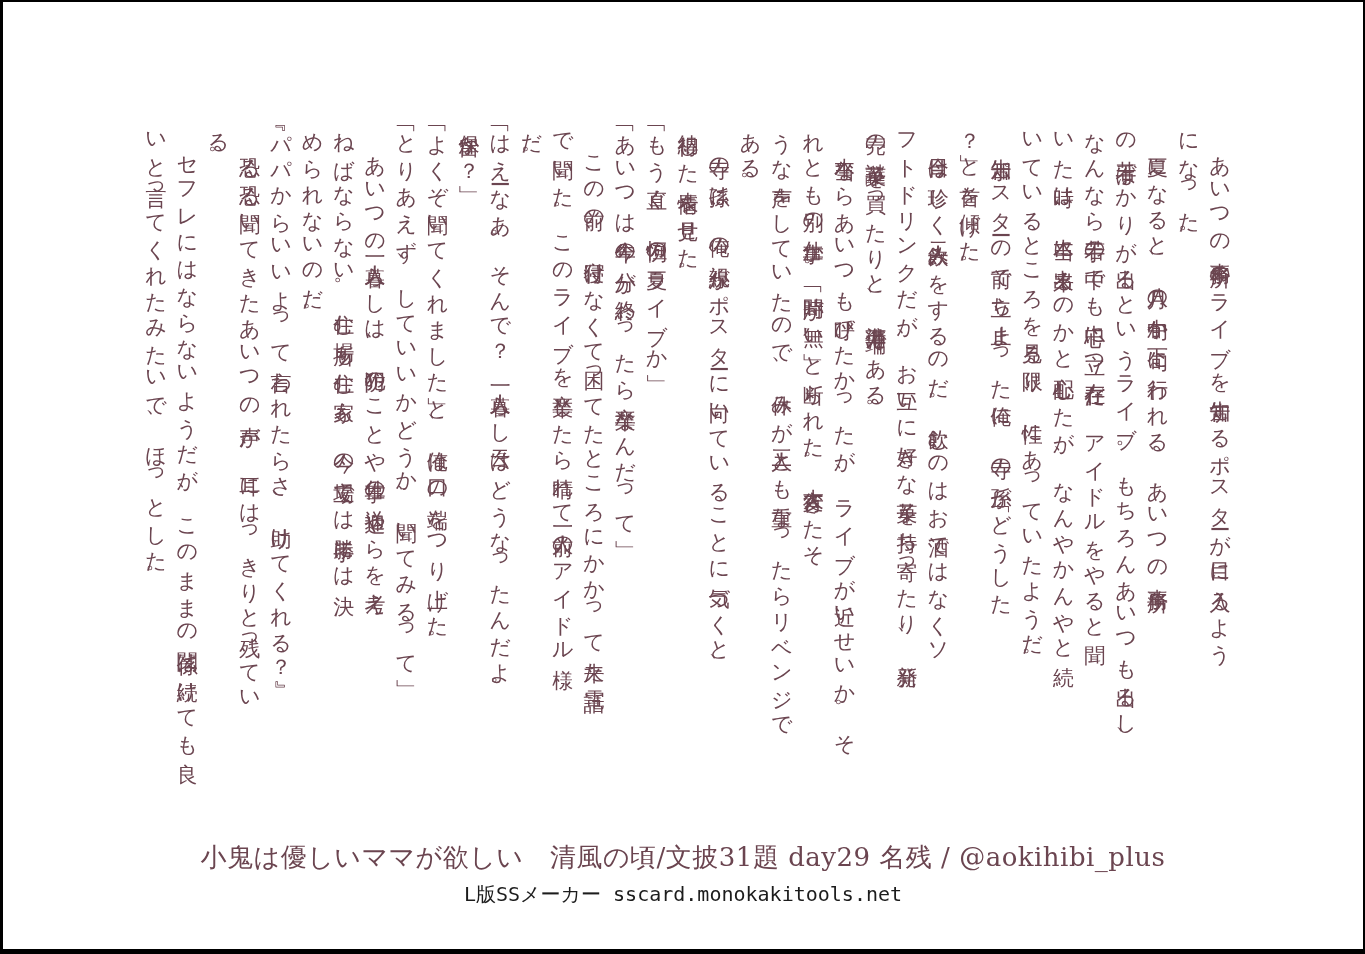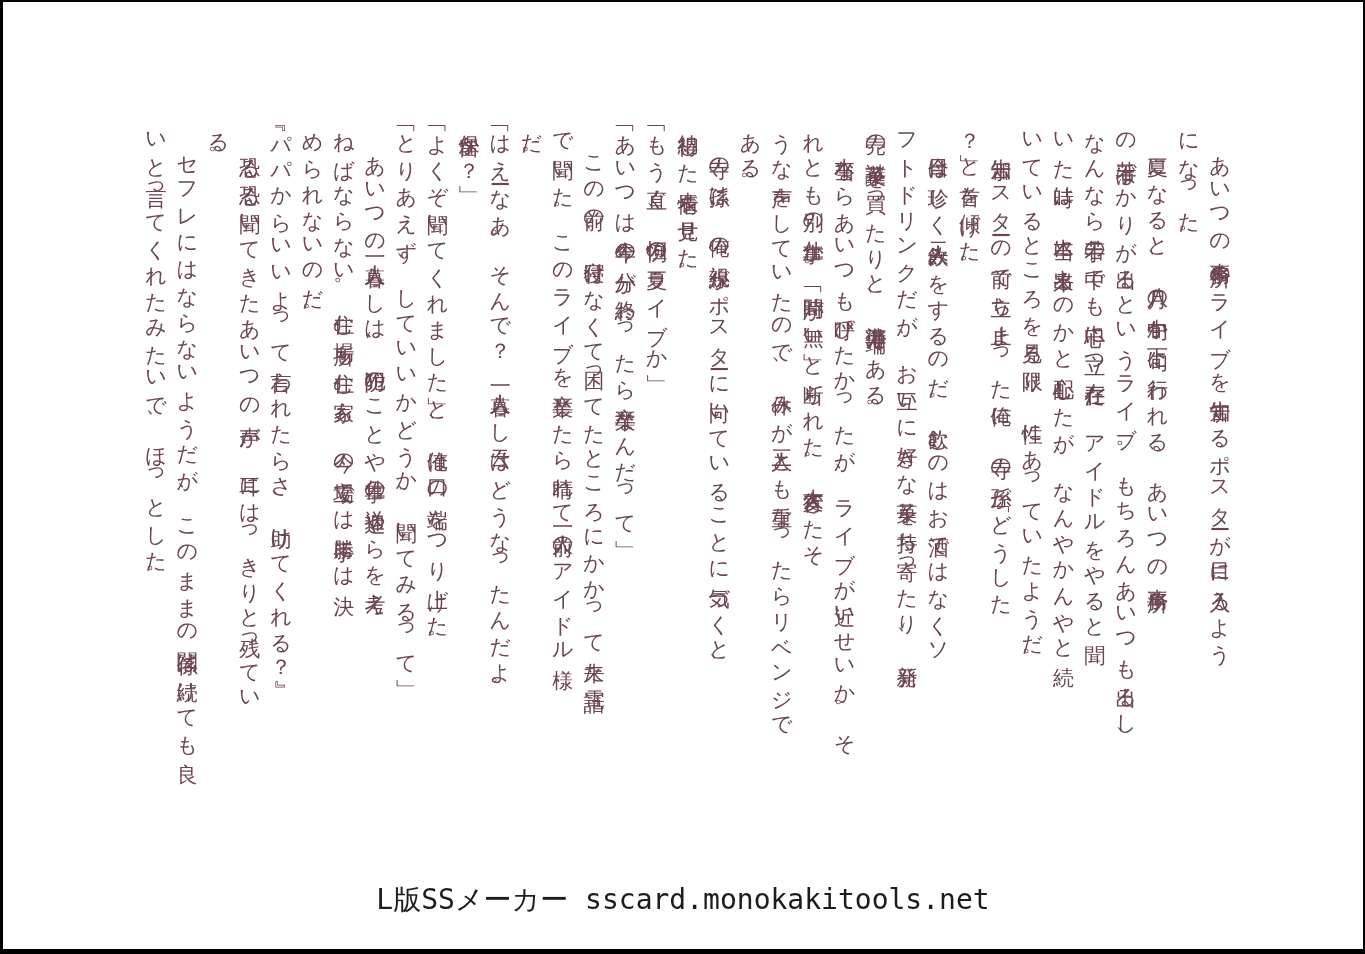--- a/index.html
+++ b/index.html
@@ -51,21 +51,21 @@
     font-size: 26px;
     letter-spacing: 0.5px;
     color: var(--ink);
   }
   .maker-credit {
     position: absolute;
     top: 879px;
     left: 0;
     width: 100%;
     text-align: center;
-    font-size: 28px;
+    font-size: 20px;
     color: var(--credit-ink);
     font-family: "DejaVu Sans Mono", "Liberation Mono", monospace;
   }
 </style>
 </head>
 <body>
 
 <div class="frame">
   <div class="page">
     <div class="story">
@@ -98,15 +98,16 @@
         <div class="line">「とりあえず、していいかどうか、聞いてみるって」</div>
         <div class="line">　あいつの一人暮らしは、防犯のことや仕事の送迎やらを考え</div>
         <div class="line">ねばならない。住む場所も住む家も、今の立場では勝手には決</div>
         <div class="line">められないのだ。</div>
         <div class="line">『パパからいいよって言われたらさ、助けてくれる？』</div>
         <div class="line">　恐る恐る聞いてきたあいつの声が、耳にはっきりと残ってい</div>
         <div class="line">る。</div>
         <div class="line">　セフレにはならないようだが、このままの関係は続けても良</div>
         <div class="line">いと言ってくれたみたいで、ほっとした。</div>
       </div>
+    <div class="footer-title">小鬼は優しいママが欲しい　清風の頃/文披31題 day29 名残 / @aokihibi_plus</div>
     <div class="maker-credit">L版SSメーカー sscard.monokakitools.net</div>
   </div>
 </div>
 
 </body></html>

